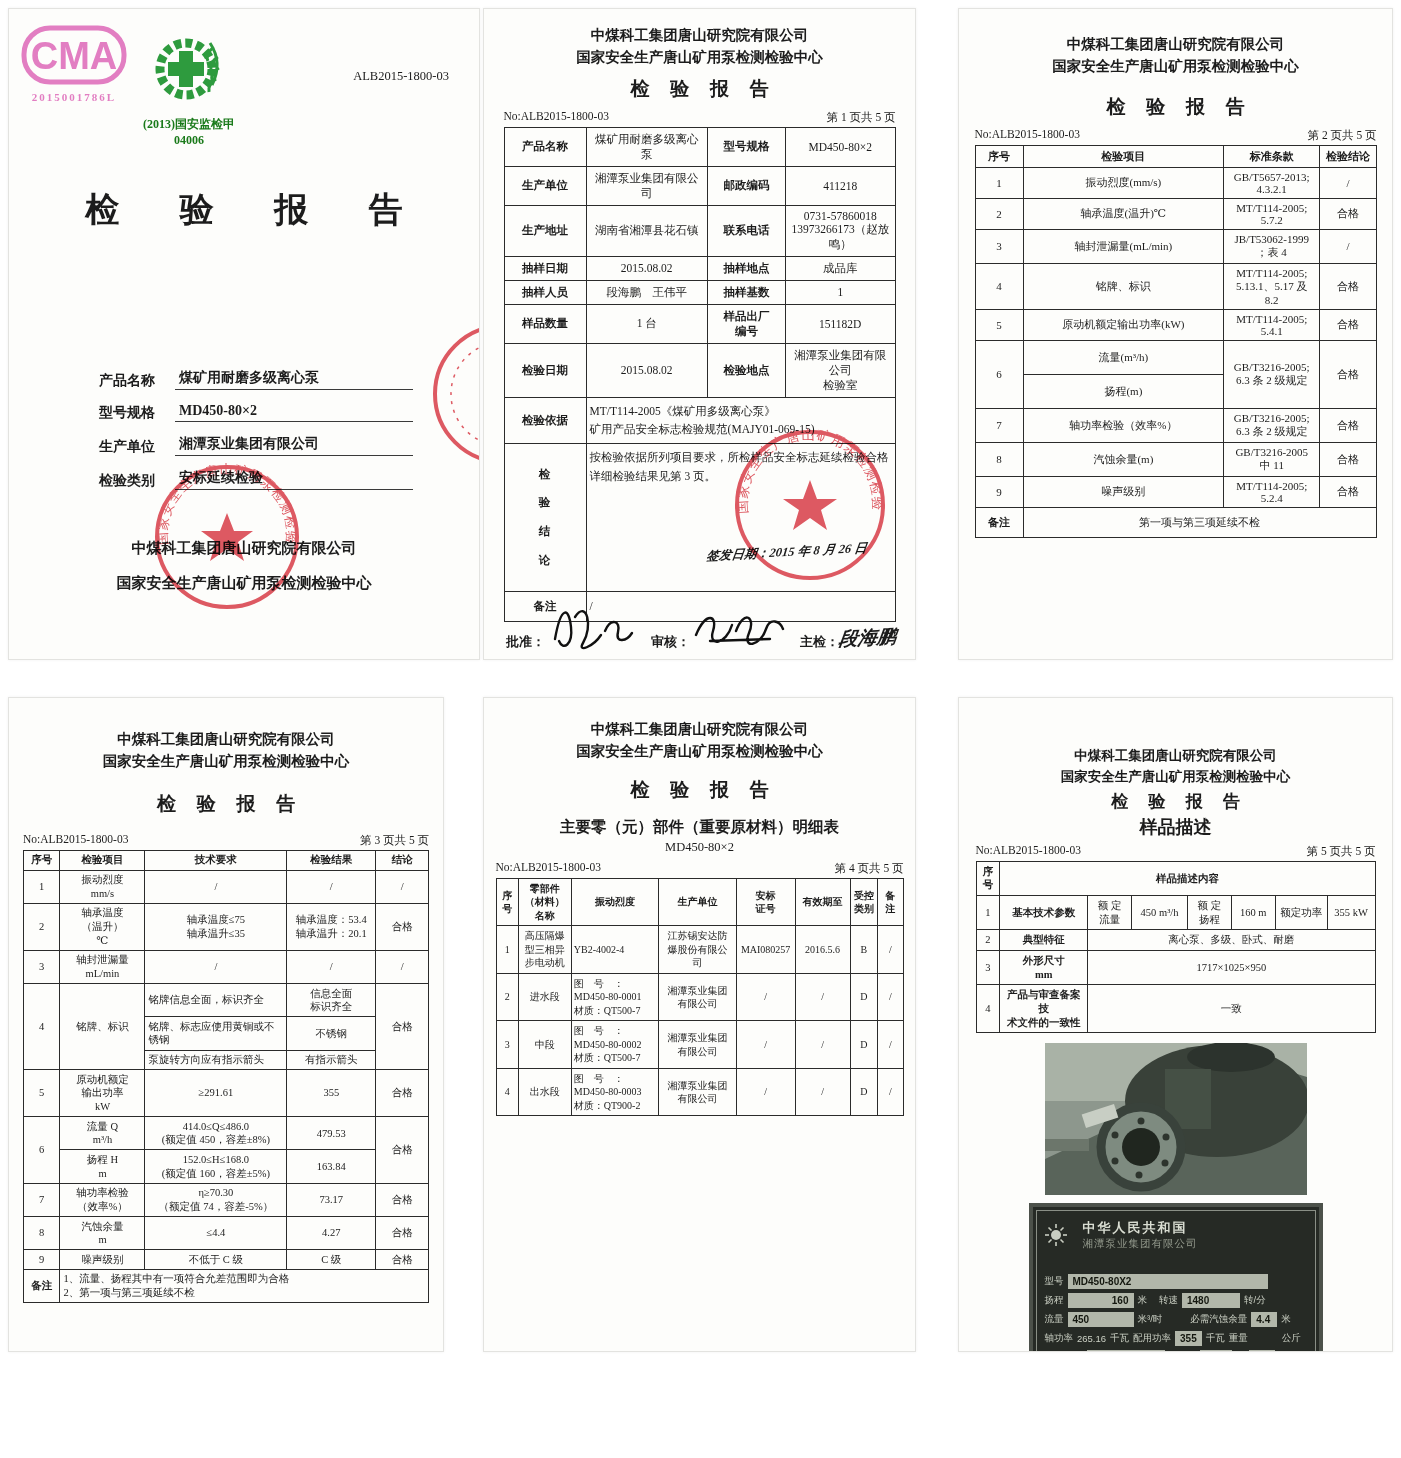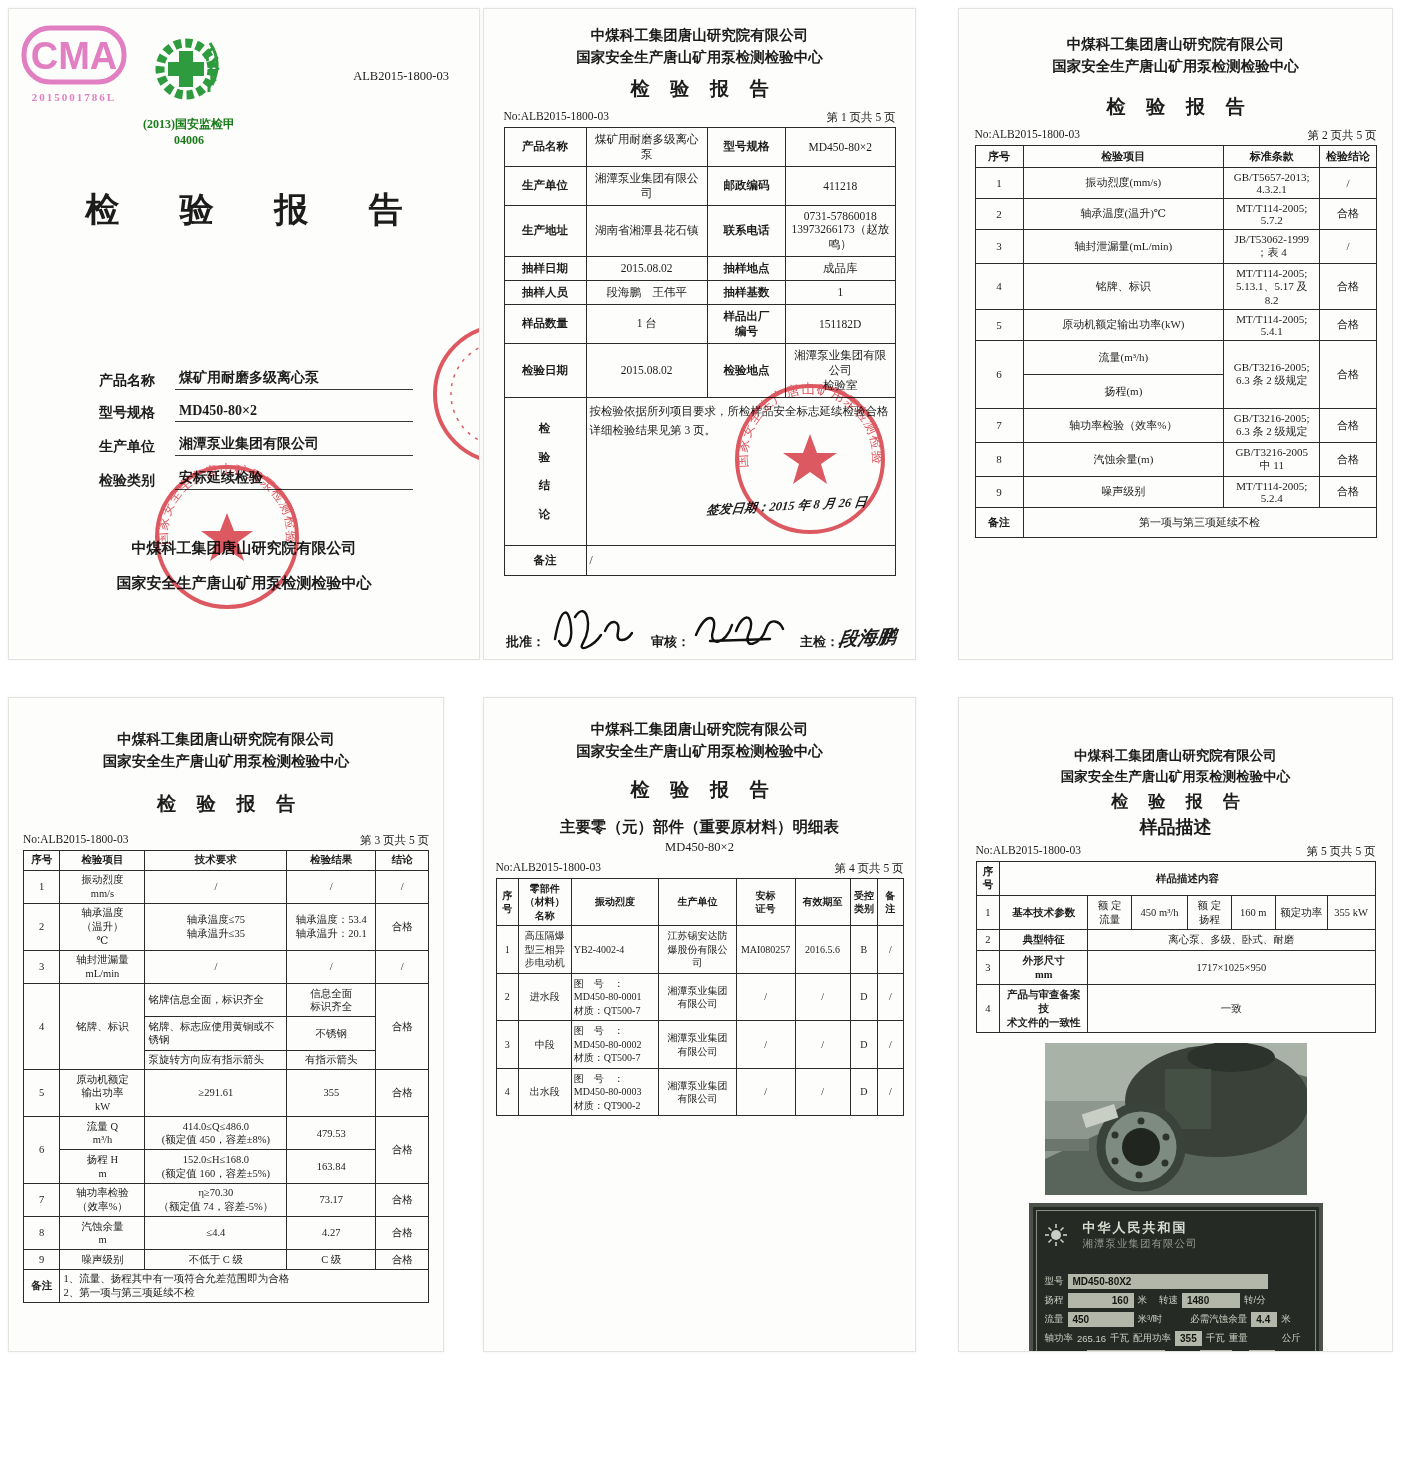--- a/index.html
+++ b/index.html
@@ -181,20 +181,25 @@
         <td class="lab pre">样品出厂
 编号</td>
             <td>151182D</td>
       </tr>
       <tr>
         <td class="lab">检验日期</td>
             <td>2015.08.02</td>
         <td class="lab">检验地点</td>
             <td class="pre">湘潭泵业集团有限公司
 检验室</td>
+      </tr>
+      <tr>
+        <td class="lab">检验依据</td>
+        <td colspan="3" class="pre left" style="line-height:1.6;">MT/T114-2005《煤矿用多级离心泵》
+矿用产品安全标志检验规范(MAJY01-069-15)</td>
       </tr>
       <tr>
         <td class="vlab pre">检
 验
 结
 论</td>
         <td colspan="3" class="concl-cell">
           <div class="pre">按检验依据所列项目要求，所检样品安全标志延续检验合格
 详细检验结果见第 3 页。</div>
           <div class="signdate hand">签发日期：2015 年 8 月 26 日</div>

